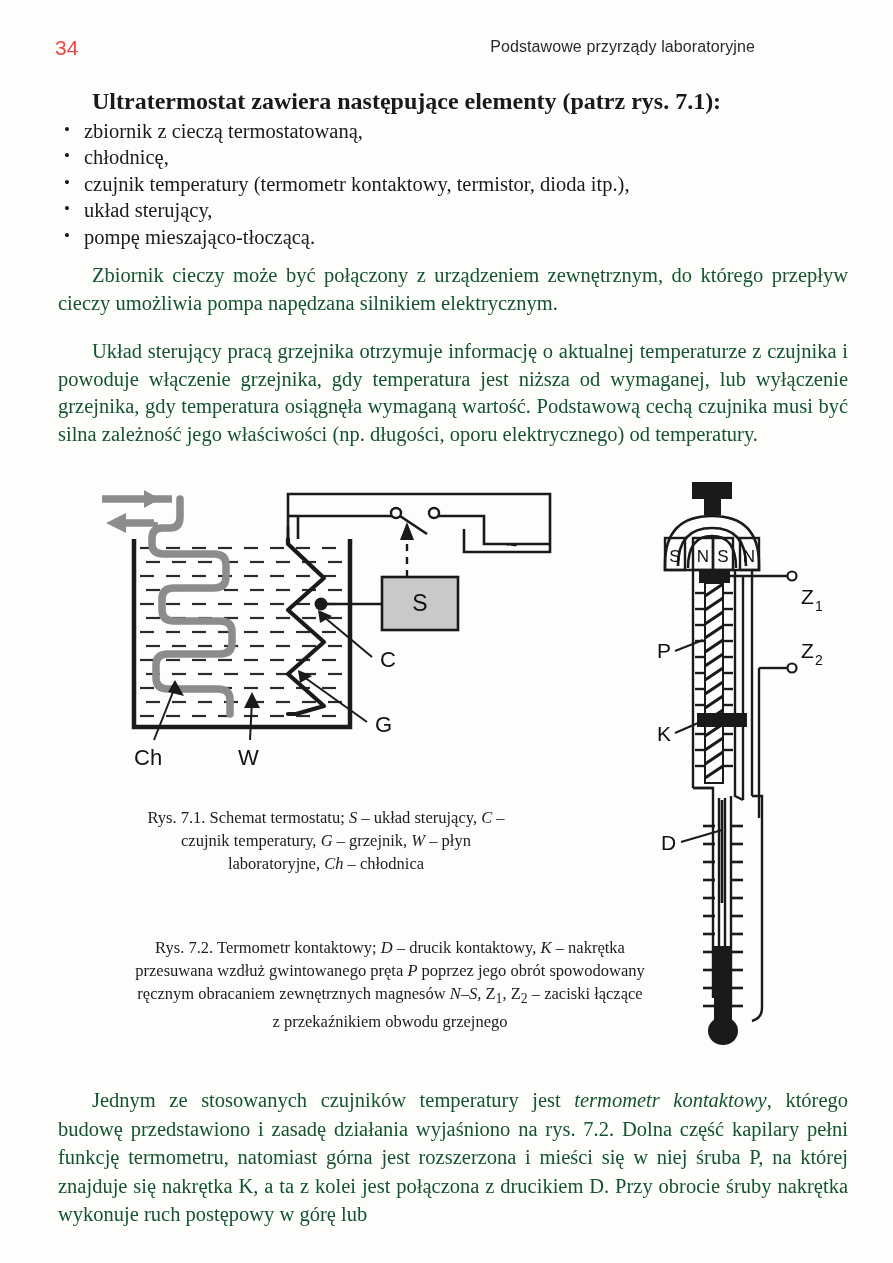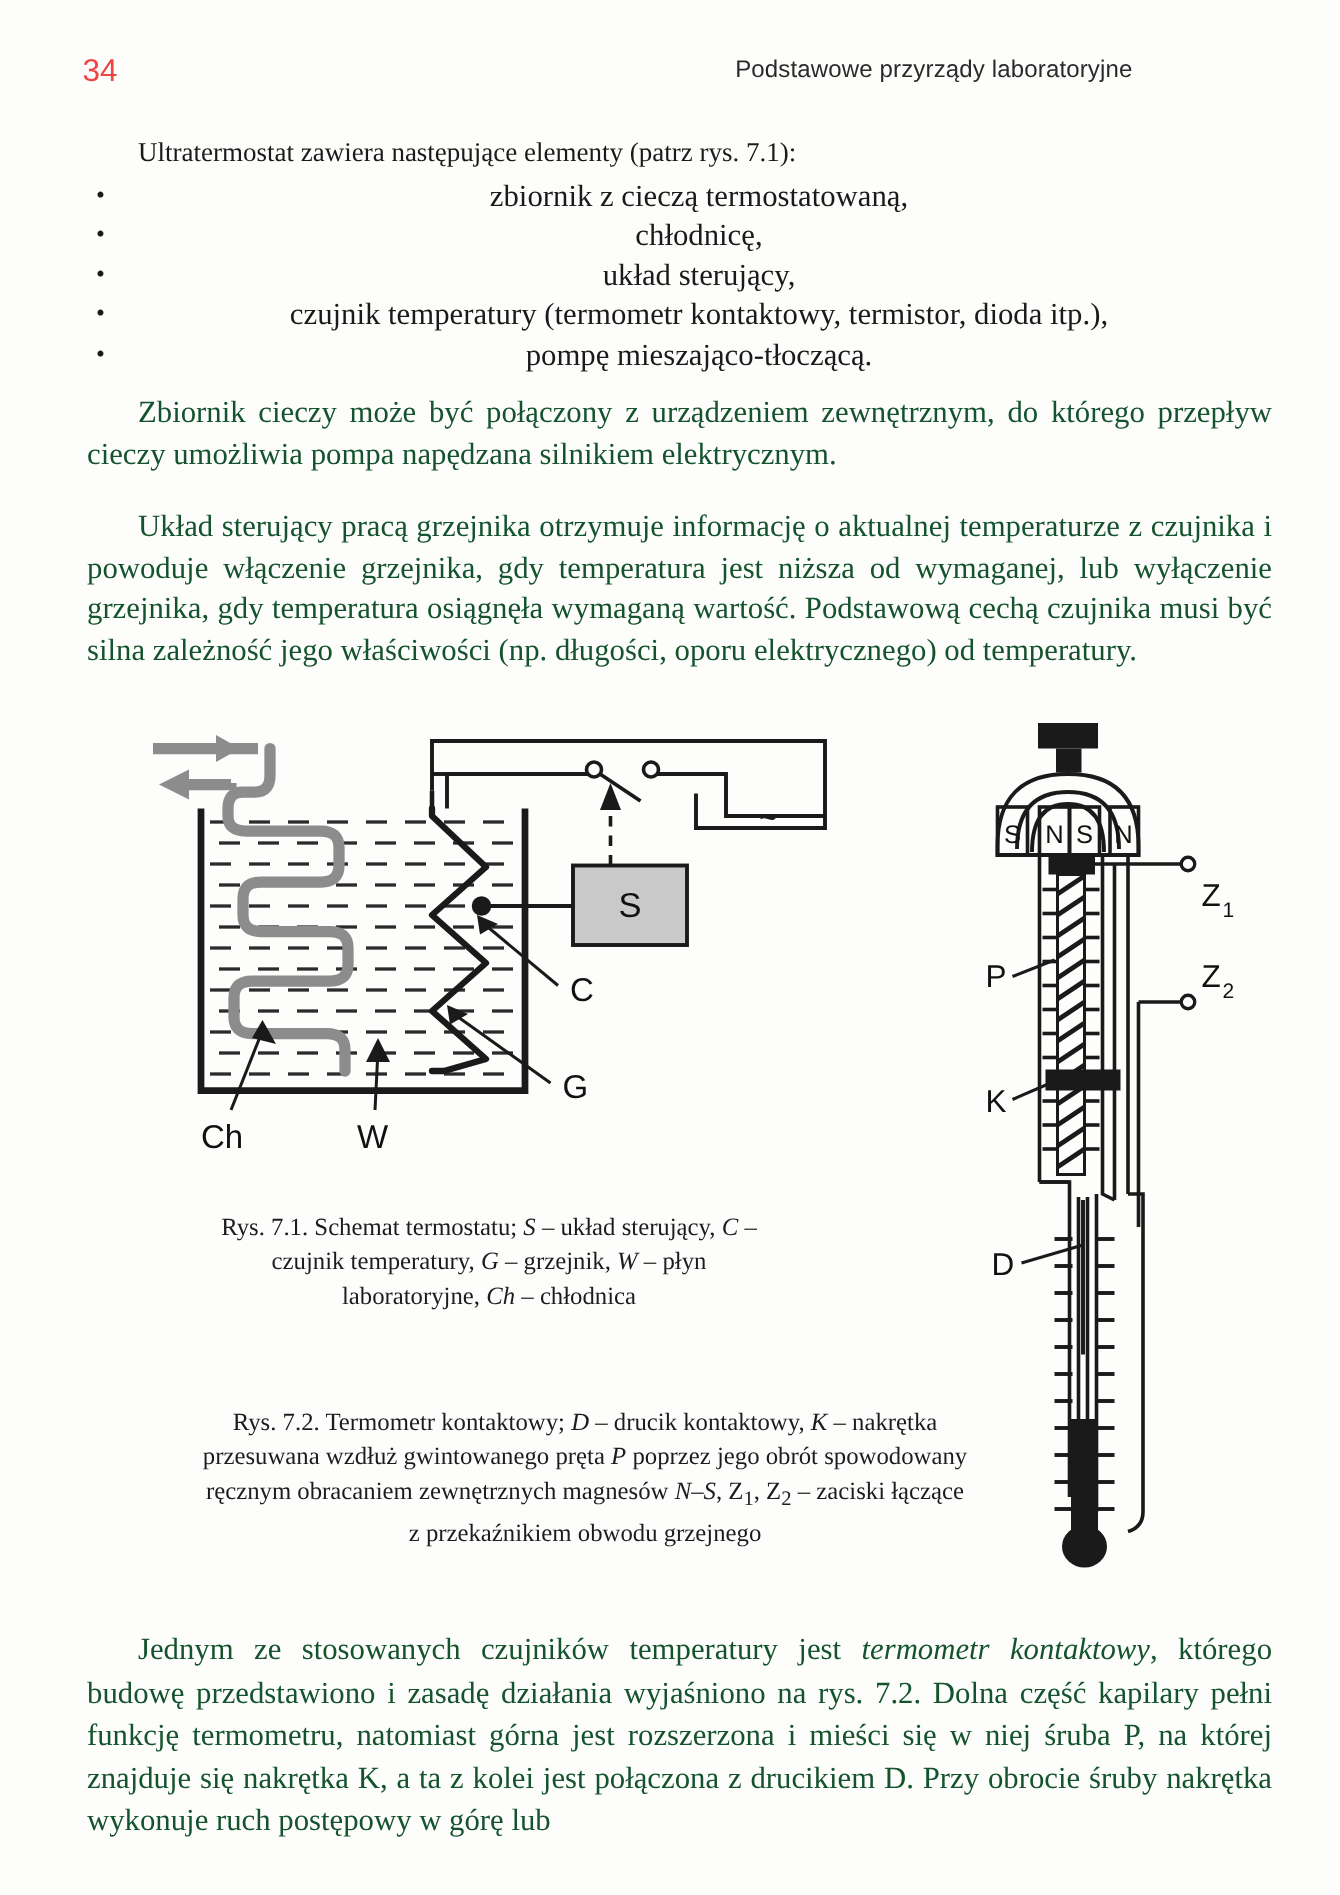--- a/index.html
+++ b/index.html
@@ -54,39 +54,39 @@
     width: 790px;
     font-size: 20.5px;
     line-height: 27.5px;
     text-align: justify;
     color: #14532d;
   }
   .lead-in {
     position: absolute;
     left: 58px; top: 88px;
     width: 790px;
-    font-size: 18px;
+    font-size: 24px;
     line-height: 27.5px;
     text-indent: 34px;
+    font-weight: bold;
   }
   ul.bullets {
     position: absolute;
     left: 58px; top: 118px;
     width: 790px;
     margin: 0;
     padding: 0;
     list-style: none;
   }
   ul.bullets li {
     font-size: 20.5px;
     line-height: 26.4px;
     padding-left: 26px;
     position: relative;
     white-space: nowrap;
-    text-align: center;
   }
   ul.bullets li::before {
     content: "\2022";
     position: absolute;
     left: 6px;
     top: -1px;
     font-size: 17px;
   }
   .para {
     text-indent: 34px;
@@ -133,22 +133,22 @@
   <div class="header">
     <div class="folio">34</div>
     <div class="running-title">Podstawowe przyrządy laboratoryjne</div>
   </div>
 
   <div class="lead-in">Ultratermostat zawiera następujące elementy (patrz rys. 7.1):</div>
 
   <ul class="bullets">
     <li>zbiornik z cieczą termostatowaną,</li>
     <li>chłodnicę,</li>
+    <li>czujnik temperatury (termometr kontaktowy,  termistor, dioda itp.),</li>
     <li>układ sterujący,</li>
-    <li>czujnik temperatury (termometr kontaktowy,  termistor, dioda itp.),</li>
     <li>pompę mieszająco-tłoczącą.</li>
   </ul>
 
   <div class="textblock para" id="para1">Zbiornik cieczy może być połączony z urządzeniem zewnętrznym, do którego przepływ cieczy umożliwia pompa napędzana silnikiem elektrycznym.</div>
   <div class="textblock para" id="para2">Układ sterujący pracą grzejnika otrzymuje informację o aktualnej temperaturze z czujnika i powoduje włączenie grzejnika, gdy temperatura jest niższa od wymaganej, lub wyłączenie grzejnika, gdy temperatura osiągnęła wymaganą wartość. Podstawową cechą czujnika musi być silna zależność jego właściwości (np. długości, oporu elektrycznego) od temperatury.</div>
 
   <div id="fig71">
     <svg width="470" height="310" viewBox="0 0 470 310">
 
       <g>

